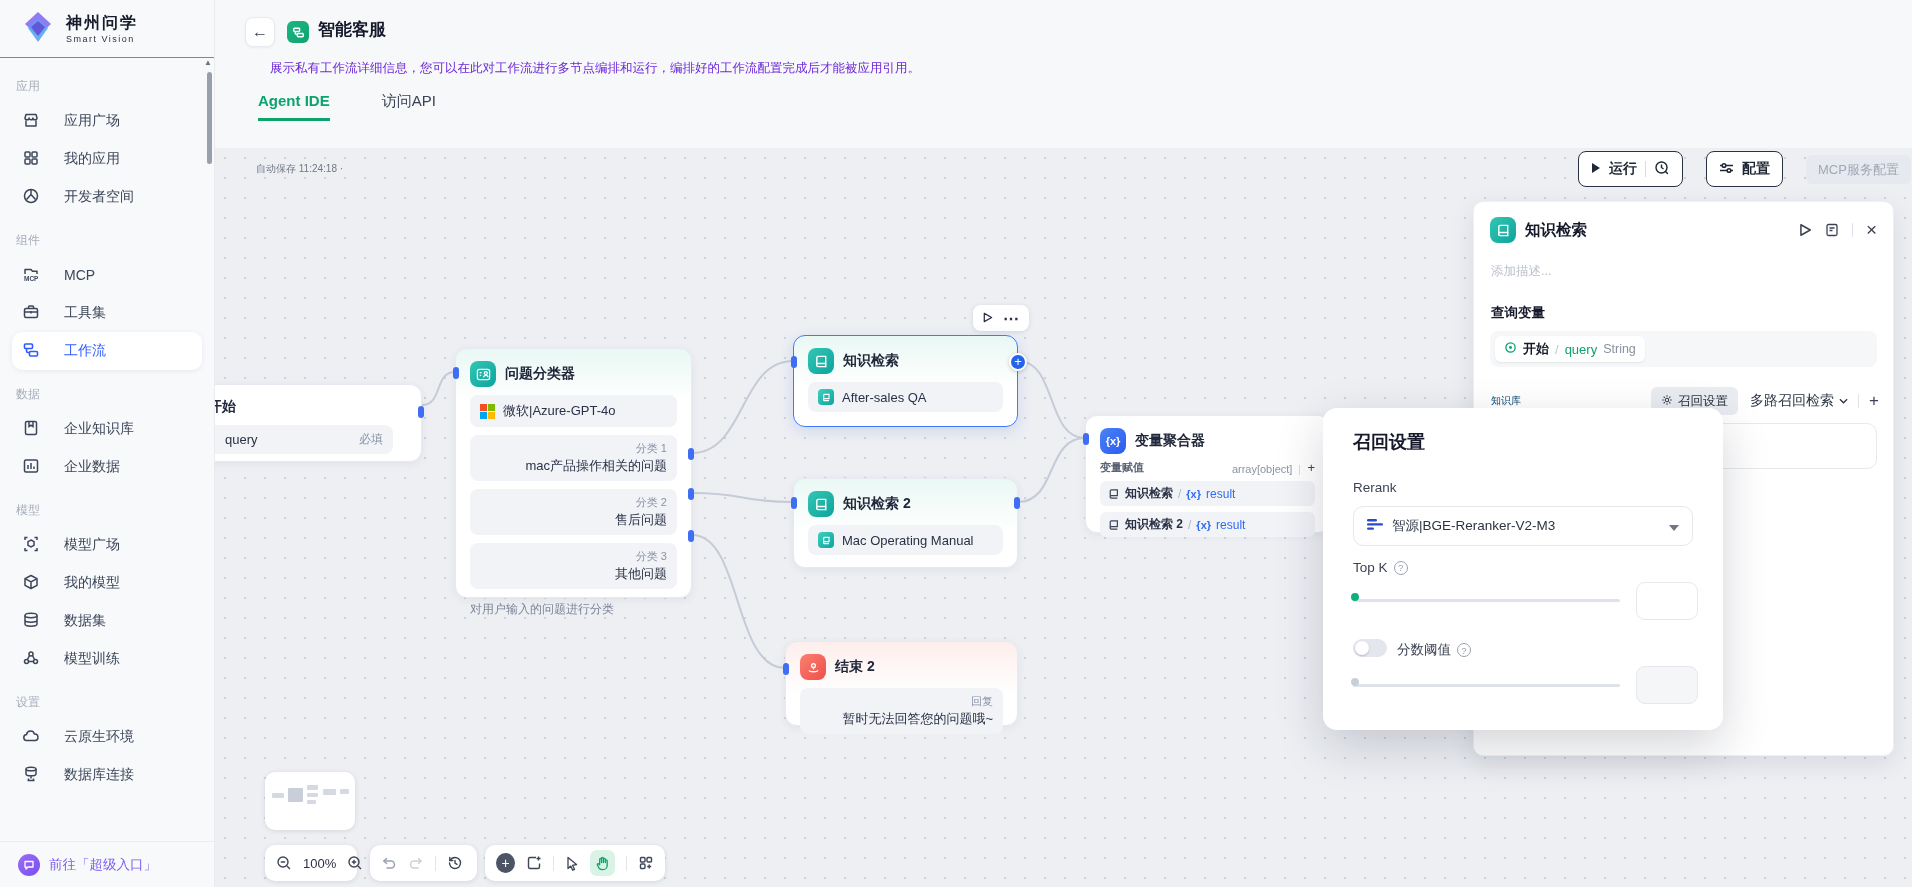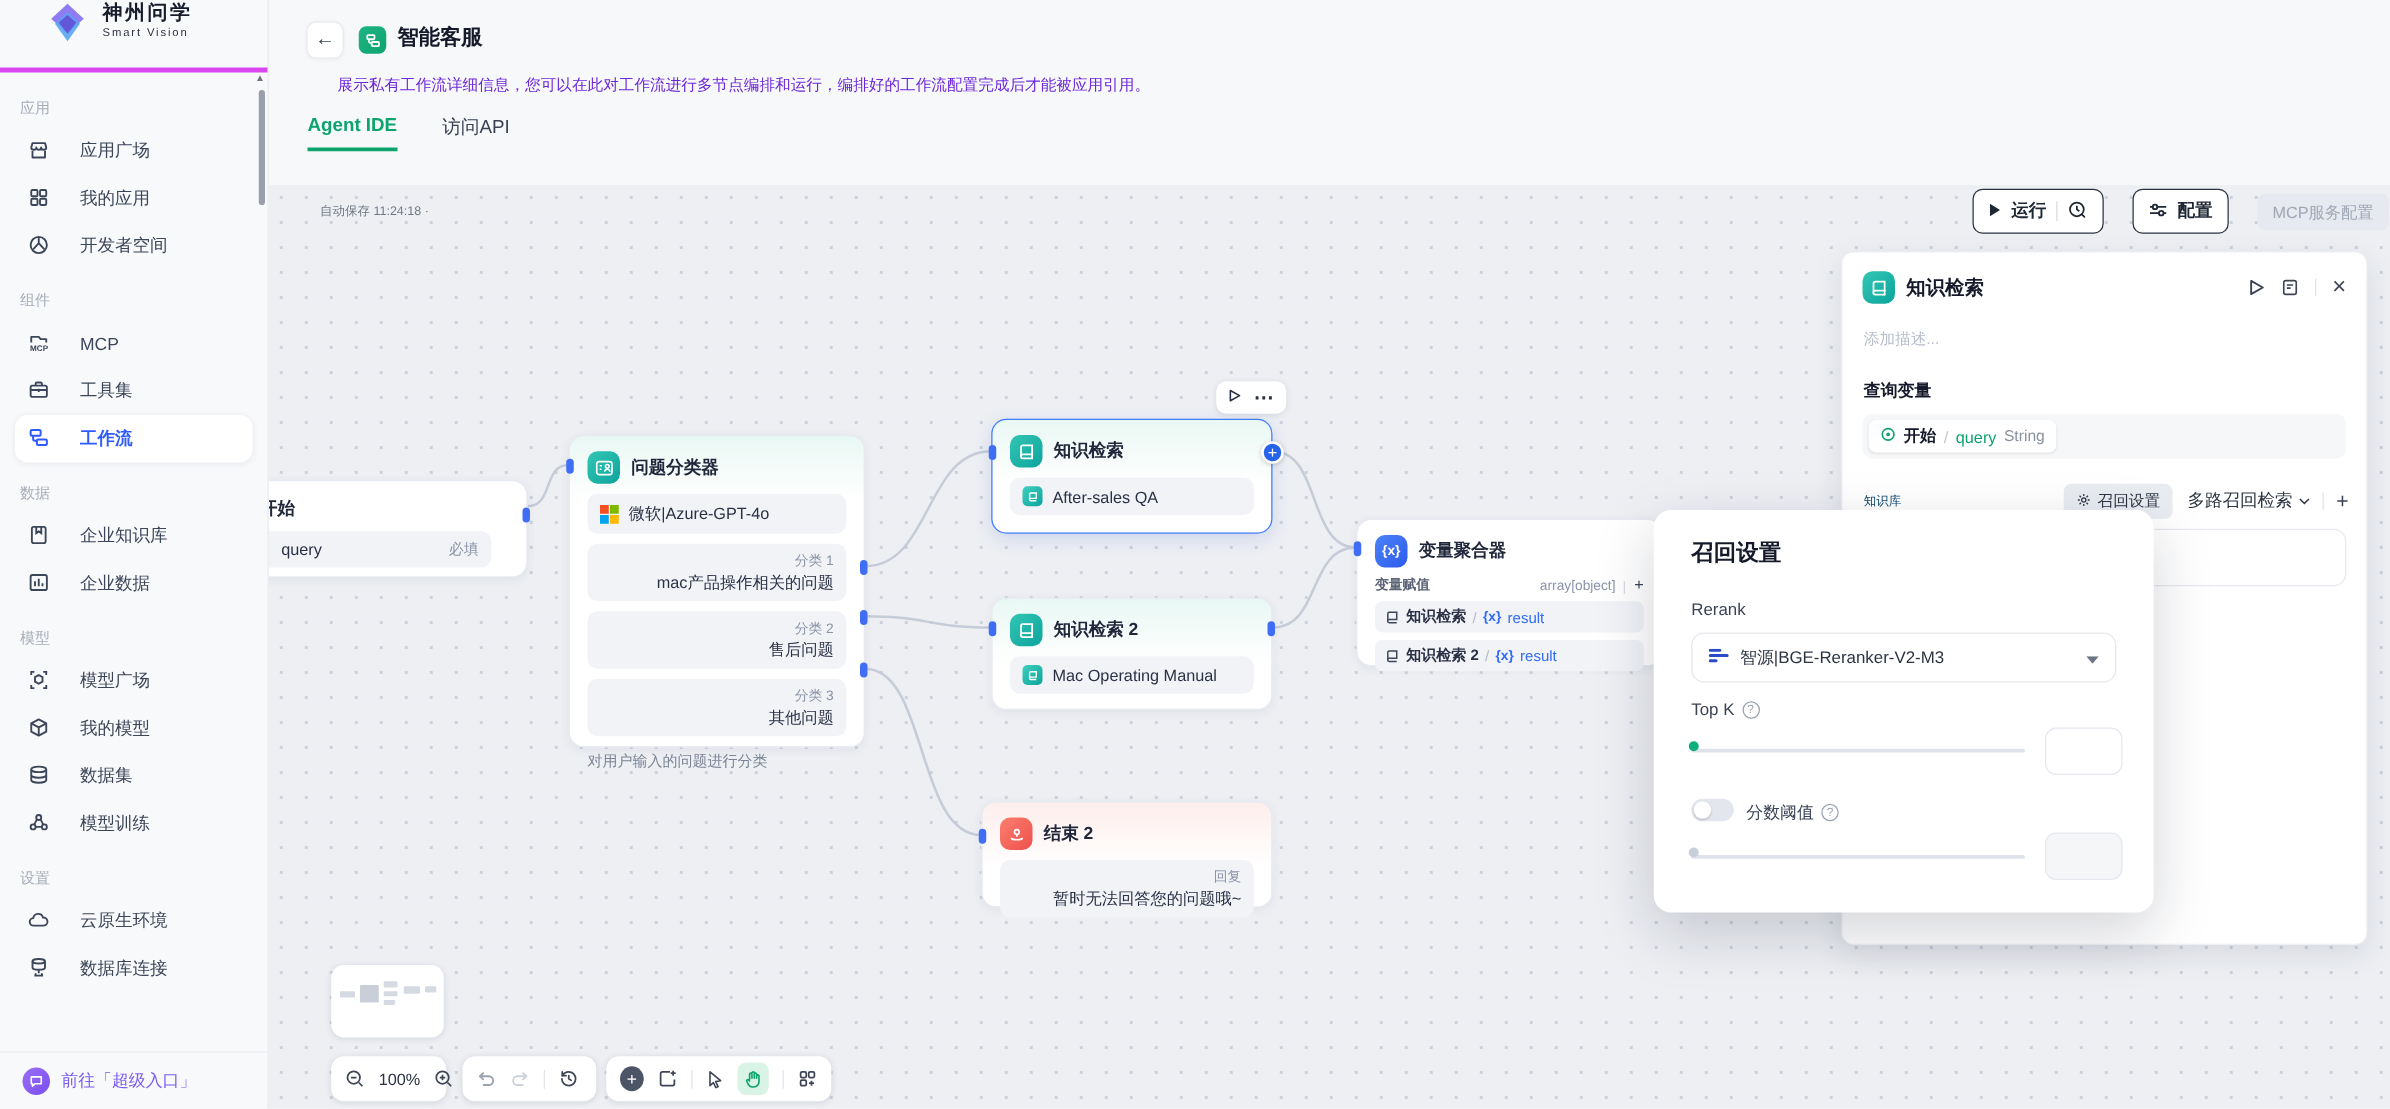--- a/index.html
+++ b/index.html
@@ -3,48 +3,48 @@
 <meta charset="utf-8">
 <style>
   * { margin:0; padding:0; box-sizing:border-box; }
   html,body { width:1912px; height:887px; overflow:hidden; }
   body { font-family:"Liberation Sans", sans-serif; background:#f7f8fa; color:#222; }
   .app { position:relative; width:1912px; height:887px; overflow:hidden; }
 
   
   .sidebar { position:absolute; left:0; top:0; width:215px; height:887px; background:#f8f9fb;
              border-right:1px solid #e9ebef; display:flex; flex-direction:column; z-index:70; }
-  .logo-row { height:58px; display:flex; align-items:flex-start; gap:10px; padding-left:36px;
-              border-bottom:4px solid #d946ef; }
+  .logo-row { height:58px; display:flex; align-items:center; gap:10px; padding-left:20px;
+              border-bottom:1px solid #d946ef; }
   .logo-txt .t1 { font-size:16px; font-weight:bold; color:#171c2c; letter-spacing:2px; }
   .logo-txt .t2 { font-size:9px; color:#2b3040; letter-spacing:1.5px; }
   .nav { flex:1; padding:4px 12px; overflow:hidden; }
   .sec-label { font-size:12px; color:#a7aeba; margin:16px 4px 7px; }
   .s-item { height:38px; border-radius:10px; display:flex; align-items:center; gap:24px;
             padding:0 10px; font-size:14px; color:#3c4659; cursor:pointer; }
   .s-item svg { flex:none; }
-  .s-item.active { background:#fff; color:#2e5bff; font-weight:bold;
+  .s-item.active { background:#fff; color:#2e5bff; font-weight:normal;
                    box-shadow:0 1px 5px rgba(25,35,60,.08); }
   .side-foot { height:46px; border-top:1px solid #ebedf1; display:flex; align-items:center;
                gap:9px; padding:0 18px; font-size:13.5px; color:#7b5bf0; }
   .foot-ic { width:22px; height:22px; border-radius:50%; background:linear-gradient(135deg,#9a6ff5,#7a4ef0);
              display:flex; align-items:center; justify-content:center; flex:none; }
   .sb-arrow { position:absolute; right:2px; top:58px; font-size:8px; color:#6b7280; }
   .sb-thumb { position:absolute; right:2px; top:72px; width:5px; height:92px; background:#9aa0ab; border-radius:3px; }
 
   
   .main-hd { position:absolute; left:215px; top:0; width:1697px; height:148px; }
   .back-btn { position:absolute; left:30px; top:17px; width:30px; height:30px; background:#fff;
               border:1px solid #e8eaef; border-radius:8px; display:flex; align-items:center;
               justify-content:center; font-size:16px; color:#3a4254; box-shadow:0 1px 3px rgba(0,0,0,.05); cursor:pointer;}
   .hd-ic { position:absolute; left:72px; top:21px; width:22px; height:22px; border-radius:6px;
            background:linear-gradient(135deg,#1db584,#0fa46e); display:flex; align-items:center; justify-content:center; }
   .hd-title { position:absolute; left:103px; top:18px; font-size:17px; font-weight:bold; color:#15192a; }
   .hd-desc { position:absolute; left:31px; top:60px; font-size:12.5px; color:#6d28d9; white-space:nowrap;margin-left:24px; }
-  .tabs { position:absolute; left:31px; top:92px; display:flex; gap:36px; }
+  .tabs { position:absolute; left:43px; top:92px; display:flex; gap:52px; }
   .tab { font-size:15px; color:#3a4254; padding-bottom:9px; cursor:pointer; }
   .tab.active { color:#0ca36d; font-weight:bold; border-bottom:3px solid #0ca36d; }
 
   
   .canvas { position:absolute; left:215px; top:148px; width:1697px; height:739px; overflow:hidden;
             background-color:#edeff3;
             background-image:radial-gradient(circle,#ccd1dc 1.2px,transparent 1.4px);
             background-size:20px 20px; }
   .autosave { position:absolute; left:41px; top:14px; font-size:10px; color:#707887; }
   .edges { position:absolute; left:0; top:0; pointer-events:none; }

